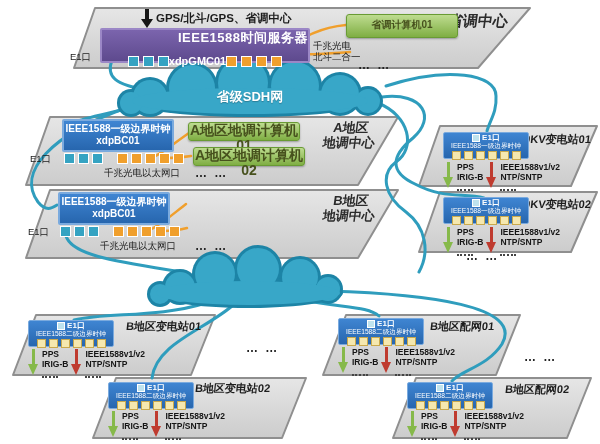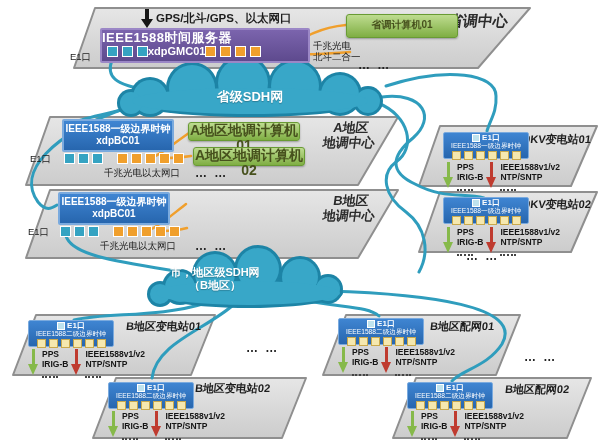--- a/index.html
+++ b/index.html
@@ -4,22 +4,22 @@
 <style>
   html,body{margin:0;padding:0;background:#fff}
   .stage{position:relative;width:600px;height:444px;background:#fff;overflow:hidden;
          font-family:"Liberation Sans",sans-serif;color:#1c1c1c}
   svg.bg{position:absolute;left:0;top:0}
   .abs{position:absolute}
 
   
   .pbox{position:absolute;left:100px;top:28px;width:210px;height:35px;box-sizing:border-box;
         background:linear-gradient(#7b64ad,#5e4a8e);border:2px solid #9b87c6;border-radius:2px;color:#fff}
-  .pbox .ttl{font-size:13px;font-weight:bold;text-align:left;line-height:14px;margin-top:1px;letter-spacing:.5px}
-  .pbox .row{display:flex;align-items:center;justify-content:flex-start;padding:0 5px;margin-top:0}
+  .pbox .ttl{font-size:13px;font-weight:bold;text-align:right;line-height:14px;margin-top:1px;letter-spacing:.5px}
+  .pbox .row{display:flex;align-items:center;justify-content:center;padding:0 5px;margin-top:10px}
   .pbox .model{font-size:11px;font-weight:bold}
 
   
   .bbox{position:absolute;width:112px;height:33px;box-sizing:border-box;text-align:center;color:#fff;
         background:linear-gradient(#3f85d2,#2766ae);border:2px solid #7aaade;border-radius:2px}
   .bbox .ttl{font-size:10px;font-weight:bold;line-height:12px;margin-top:2px;white-space:nowrap}
   .bbox .model{font-size:10px;font-weight:bold;line-height:11px}
 
   
   .gbox{position:absolute;width:110px;height:17px;text-align:center;font-weight:bold;font-size:14px;line-height:15px;
@@ -147,21 +147,21 @@
         <ellipse cx="248" cy="293" rx="92" ry="12"></ellipse>
       </g>
     </g>
 
     <g>
       <line x1="147" y1="9" x2="147" y2="20" stroke="#151515" stroke-width="4"></line>
       <polygon points="141,19 153,19 147,28" fill="#151515"></polygon>
     </g>
   </svg>
 
-  <div class="abs lbl" style="left:156px;top:11px;font-size:11.5px;font-weight:bold">GPS/北斗/GPS、以太网口</div>
+  <div class="abs lbl" style="left:156px;top:11px;font-size:11.5px;font-weight:bold">GPS/北斗/GPS、省调中心</div>
   <div class="rlabel" style="left:448px;top:12px;font-size:15px">省调中心</div>
 
   <div class="pbox">
     <div class="ttl">IEEE1588时间服务器</div>
     <div class="row">
       <span class="ports">
           <span class="port t"></span>
           <span class="port t"></span>
           <span class="port t"></span>
         </span>
@@ -235,24 +235,20 @@
       </span>
   </div>
   <div class="abs lbl" style="left:28px;top:226px;font-size:9.5px">E1口</div>
   <div class="abs lbl" style="left:100px;top:240px;font-size:9.5px">千兆光电以太网口</div>
   <div class="dots" style="left:195px;top:239px">… …</div>
   <div class="rlabel" style="left:314px;top:193px;width:72px;font-size:13px;line-height:15px">
     <div>B地区</div>
     <div>地调中心</div>
   </div>
 
-  <div class="cloudlbl" style="left:150px;top:266px;width:130px;font-size:11px;line-height:13px">
-    <div>市，地区级SDH网</div>
-    <div>（B地区）</div>
-  </div>
 
   <div class="card" style="left:419px;top:126px;width:178px;height:60px">
     <div class="sname" style="right:6px;top:6px">220KV变电站01</div>
     <div class="sbox" style="left:24px;top:6px">
       <div class="se1">
           <span class="seq"></span>
           <span>E1口</span>
         </div>
       <div class="stitle">IEEE1588一级边界时钟</div>
       <div class="sports">

